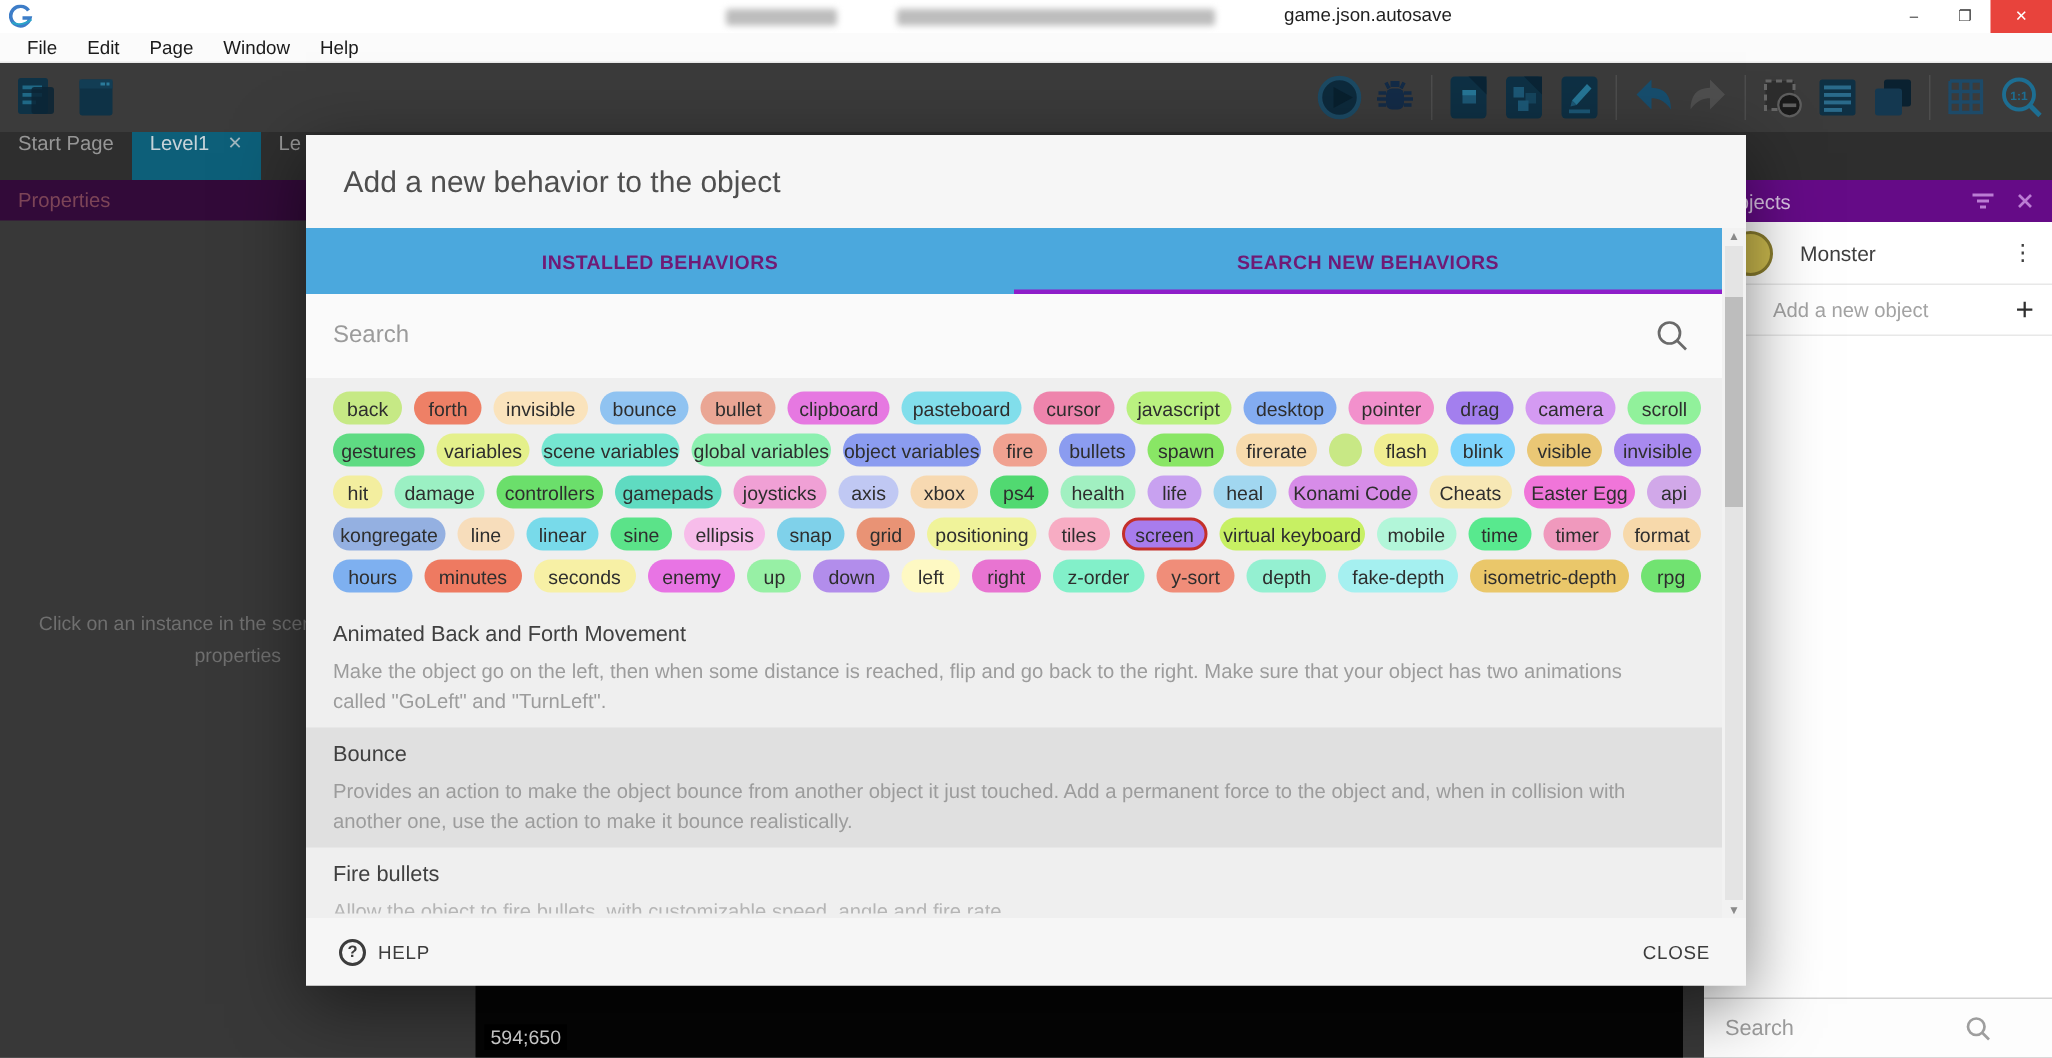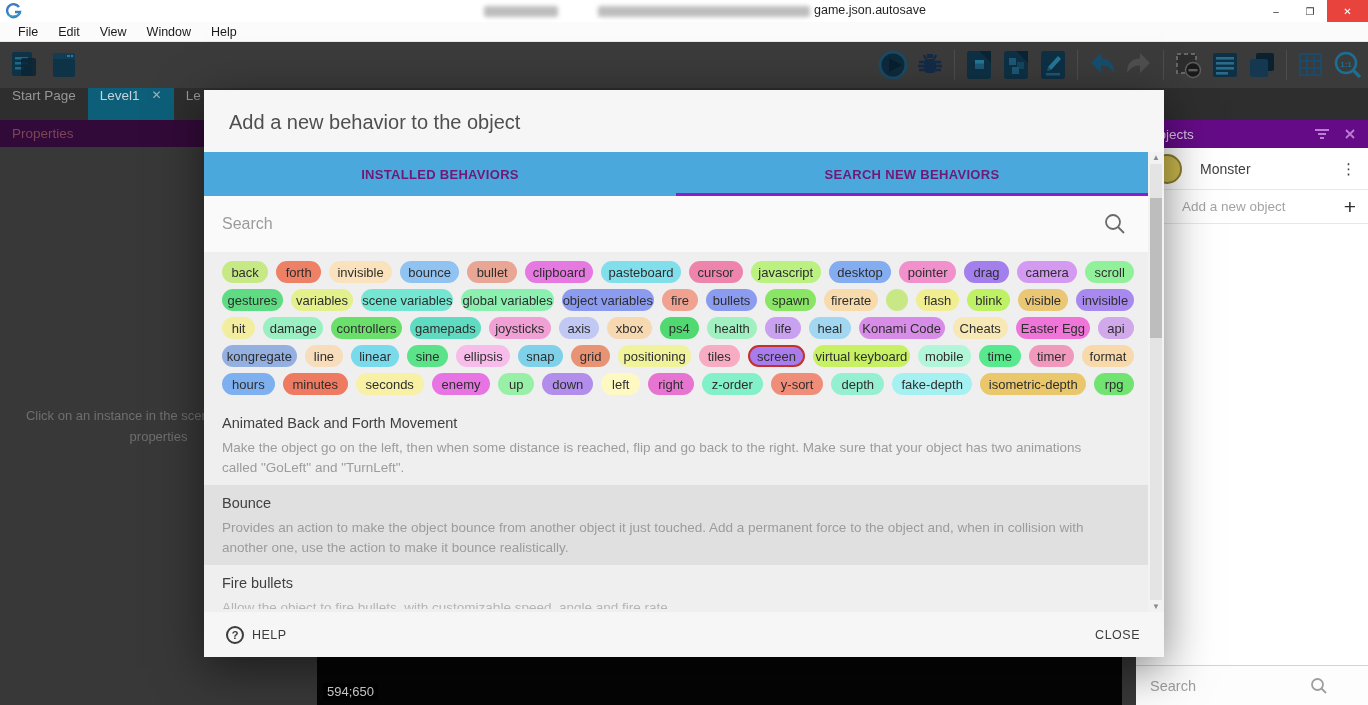--- a/index.html
+++ b/index.html
@@ -4,21 +4,21 @@
 <style>
   * { margin:0; padding:0; box-sizing:border-box; }
   html,body { width:1368px; height:705px; overflow:hidden; font-family:"Liberation Sans", sans-serif; background:#383838; }
 
   
   .titlebar { position:absolute; left:0; top:0; width:1368px; height:22px; background:#ffffff; display:flex; align-items:center; }
   .gd-logo { width:16px; height:16px; margin-left:6px; }
   .blurblock { height:11px; background:#bdbdbd; border-radius:2px; filter:blur(2px); }
   .blur1 { position:absolute; left:484px; top:6px; width:74px; }
   .blur2 { position:absolute; left:598px; top:6px; width:212px; }
-  .title-text { position:absolute; left:814px; top:3px; font-size:12.5px; color:#1f1f1f; }
+  .title-text { position:absolute; left:856px; top:3px; font-size:12.5px; color:#1f1f1f; }
   .win-controls { position:absolute; right:0; top:0; height:22px; display:flex; }
   .win-btn { width:34px; height:22px; display:flex; align-items:center; justify-content:center; font-size:10px; color:#333; }
   .win-btn.close { width:41px; background:#e8433c; color:#fff; }
 
   
   .menubar { position:absolute; left:0; top:22px; width:1368px; height:20px; background:#fbfbfb; display:flex; align-items:center; padding-left:8px; border-bottom:1px solid #e8e8e8; }
   .menu-item { font-size:12.5px; color:#1a1a1a; padding:0 10px; height:100%; display:flex; align-items:center; }
 
   
   .toolbar { position:absolute; left:0; top:42px; width:1368px; height:46px; background:#3b3b3b; display:flex; align-items:center; }
@@ -105,21 +105,21 @@
   <div class="win-controls">
     <div class="win-btn">–</div>
     <div class="win-btn">❐</div>
     <div class="win-btn close">✕</div>
   </div>
 </div>
 
 <div class="menubar" id="menubar">
     <div class="menu-item">File</div>
     <div class="menu-item">Edit</div>
-    <div class="menu-item">View</div>
+    <div class="menu-item">Page</div>
     <div class="menu-item">Window</div>
     <div class="menu-item">Help</div>
   </div>
 
 <div class="toolbar">
   <div class="tb-left">
     <div class="tb-icon">
       <svg width="30" height="32" viewBox="0 0 30 32">
         <rect x="3" y="3" width="20" height="24" rx="2" fill="#0e3246"></rect>
         <rect x="6" y="8" width="13" height="2.5" fill="#1f6886"></rect>
@@ -321,21 +321,21 @@
           <span class="chip" style="background: rgb(228, 240, 139);">variables</span>
           <span class="chip" style="background: rgb(117, 230, 209);">scene variables</span>
           <span class="chip" style="background: rgb(140, 240, 176);">global variables</span>
           <span class="chip" style="background: rgb(139, 156, 240);">object variables</span>
           <span class="chip" style="background: rgb(240, 161, 144);">fire</span>
           <span class="chip" style="background: rgb(139, 156, 240);">bullets</span>
           <span class="chip" style="background: rgb(137, 230, 101);">spawn</span>
           <span class="chip" style="background: rgb(247, 219, 173);">firerate</span>
           <span class="chip" style="background: rgb(200, 232, 133);"></span>
           <span class="chip" style="background: rgb(240, 238, 145);">flash</span>
-          <span class="chip" style="background: #bef264;">blink</span>
+          <span class="chip" style="background: #7dd3fc;">blink</span>
           <span class="chip" style="background: rgb(234, 199, 117);">visible</span>
           <span class="chip" style="background: rgb(168, 137, 239);">invisible</span>
         </div>
         <div class="chip-row">
           <span class="chip" style="background: rgb(243, 238, 159);">hit</span>
           <span class="chip" style="background: rgb(155, 240, 195);">damage</span>
           <span class="chip" style="background: rgb(107, 223, 107);">controllers</span>
           <span class="chip" style="background: rgb(95, 219, 193);">gamepads</span>
           <span class="chip" style="background: rgb(240, 160, 213);">joysticks</span>
           <span class="chip" style="background: rgb(192, 200, 243);">axis</span>

